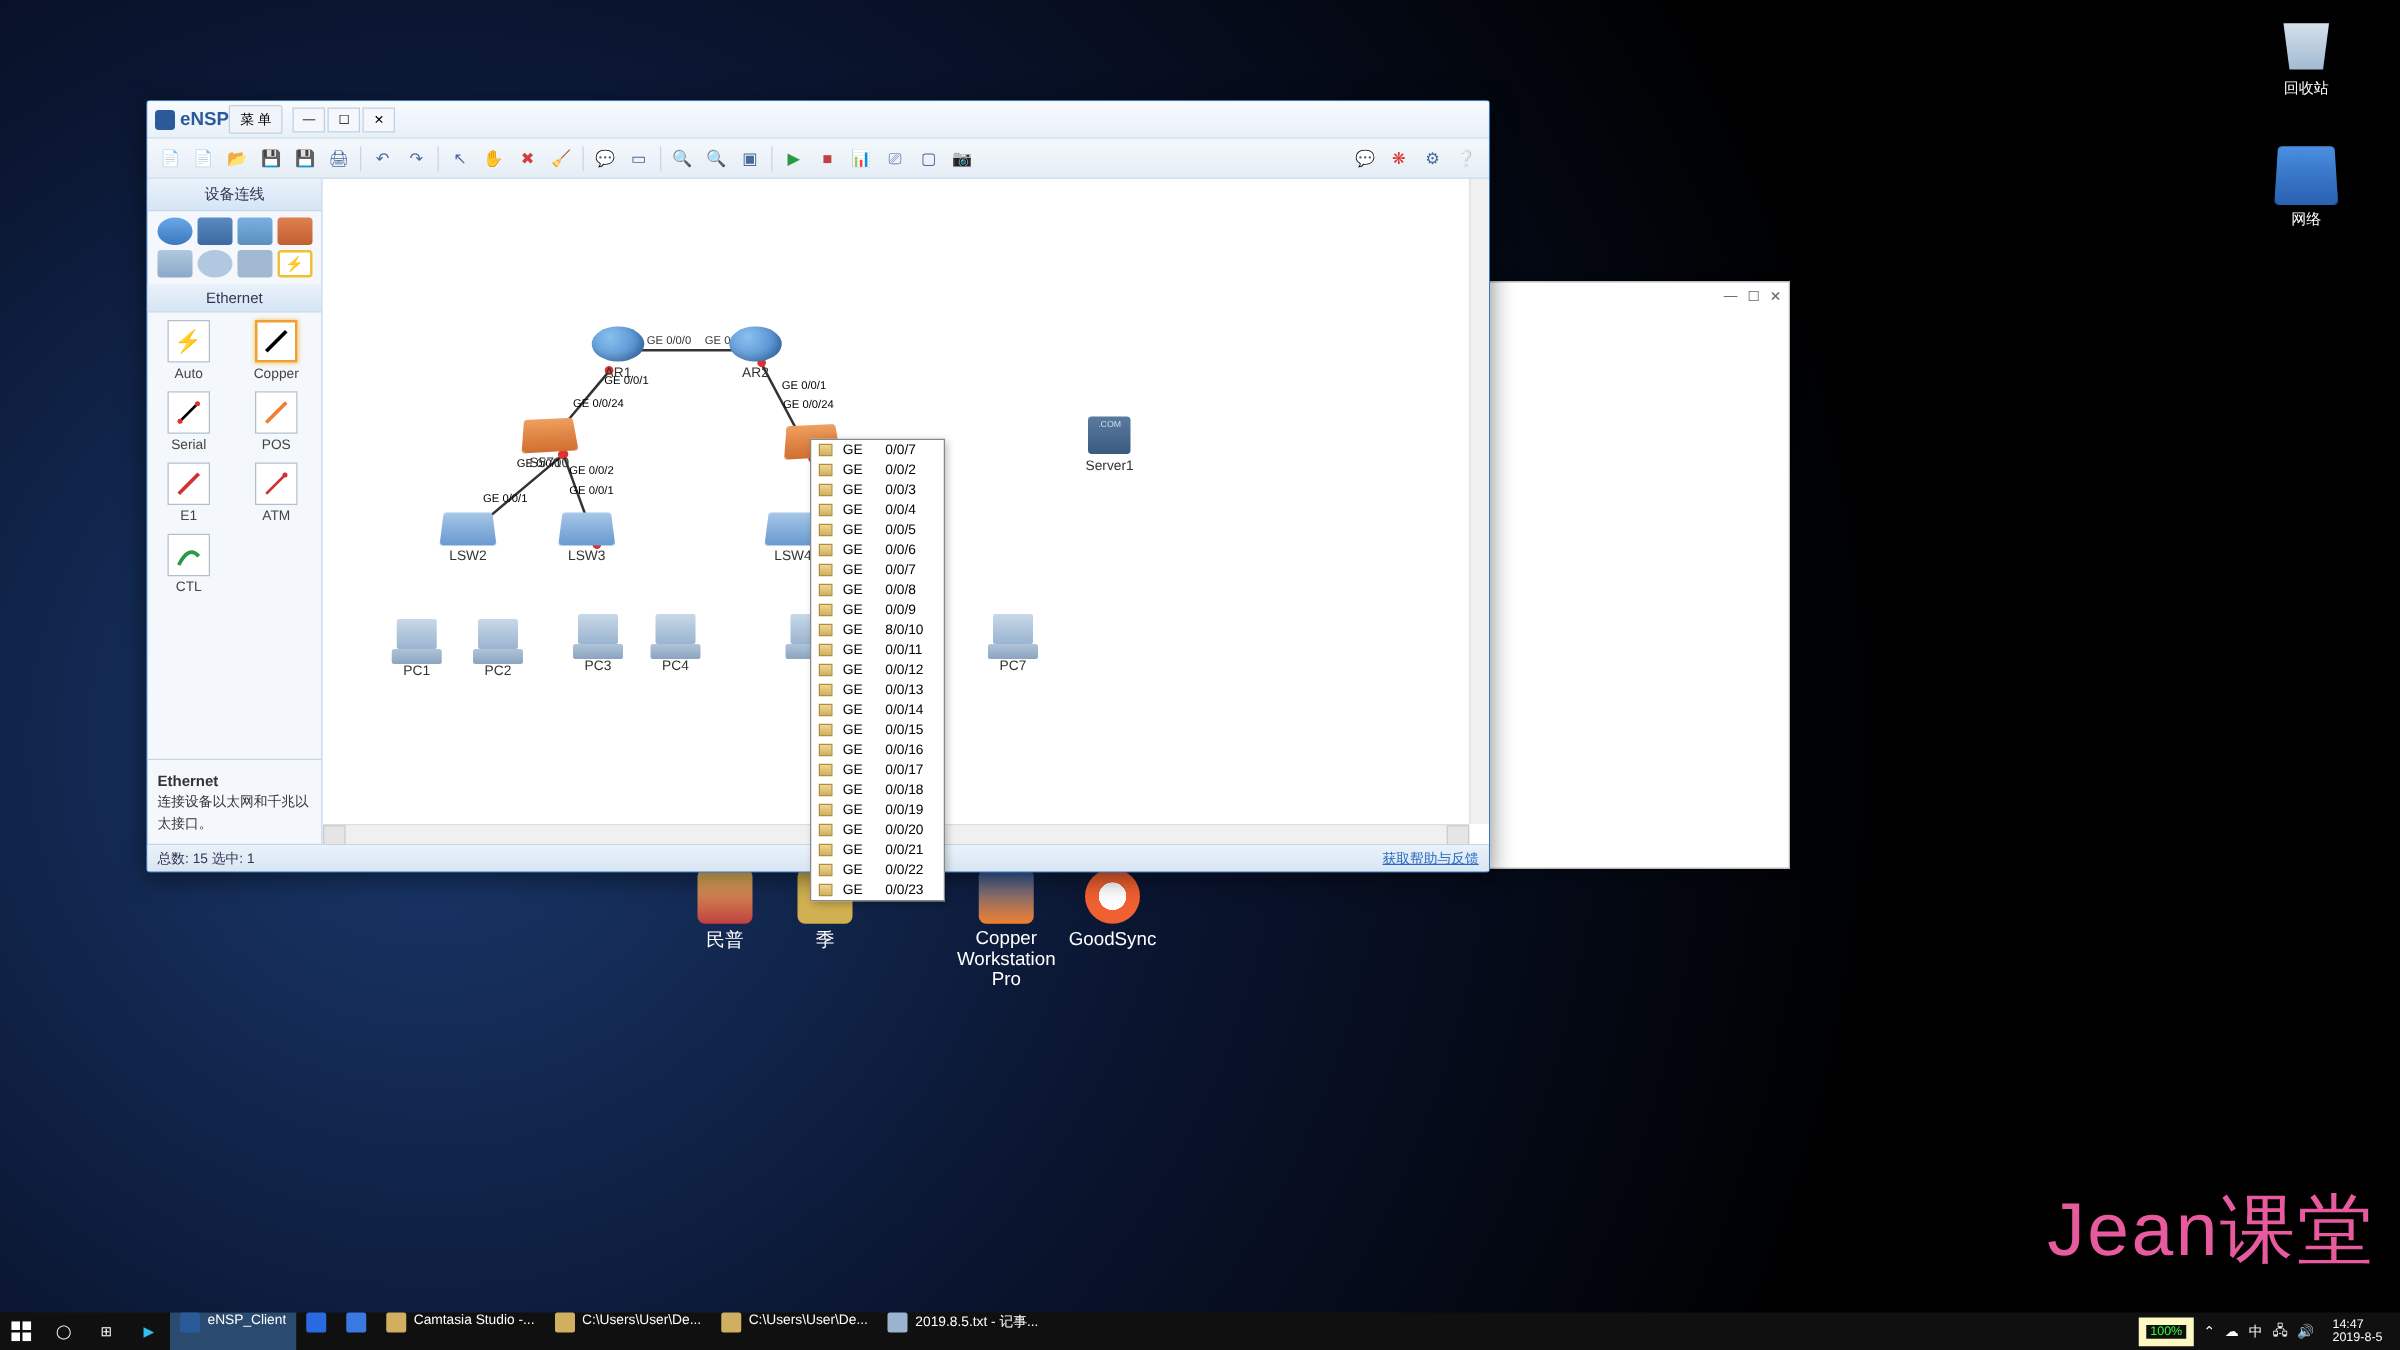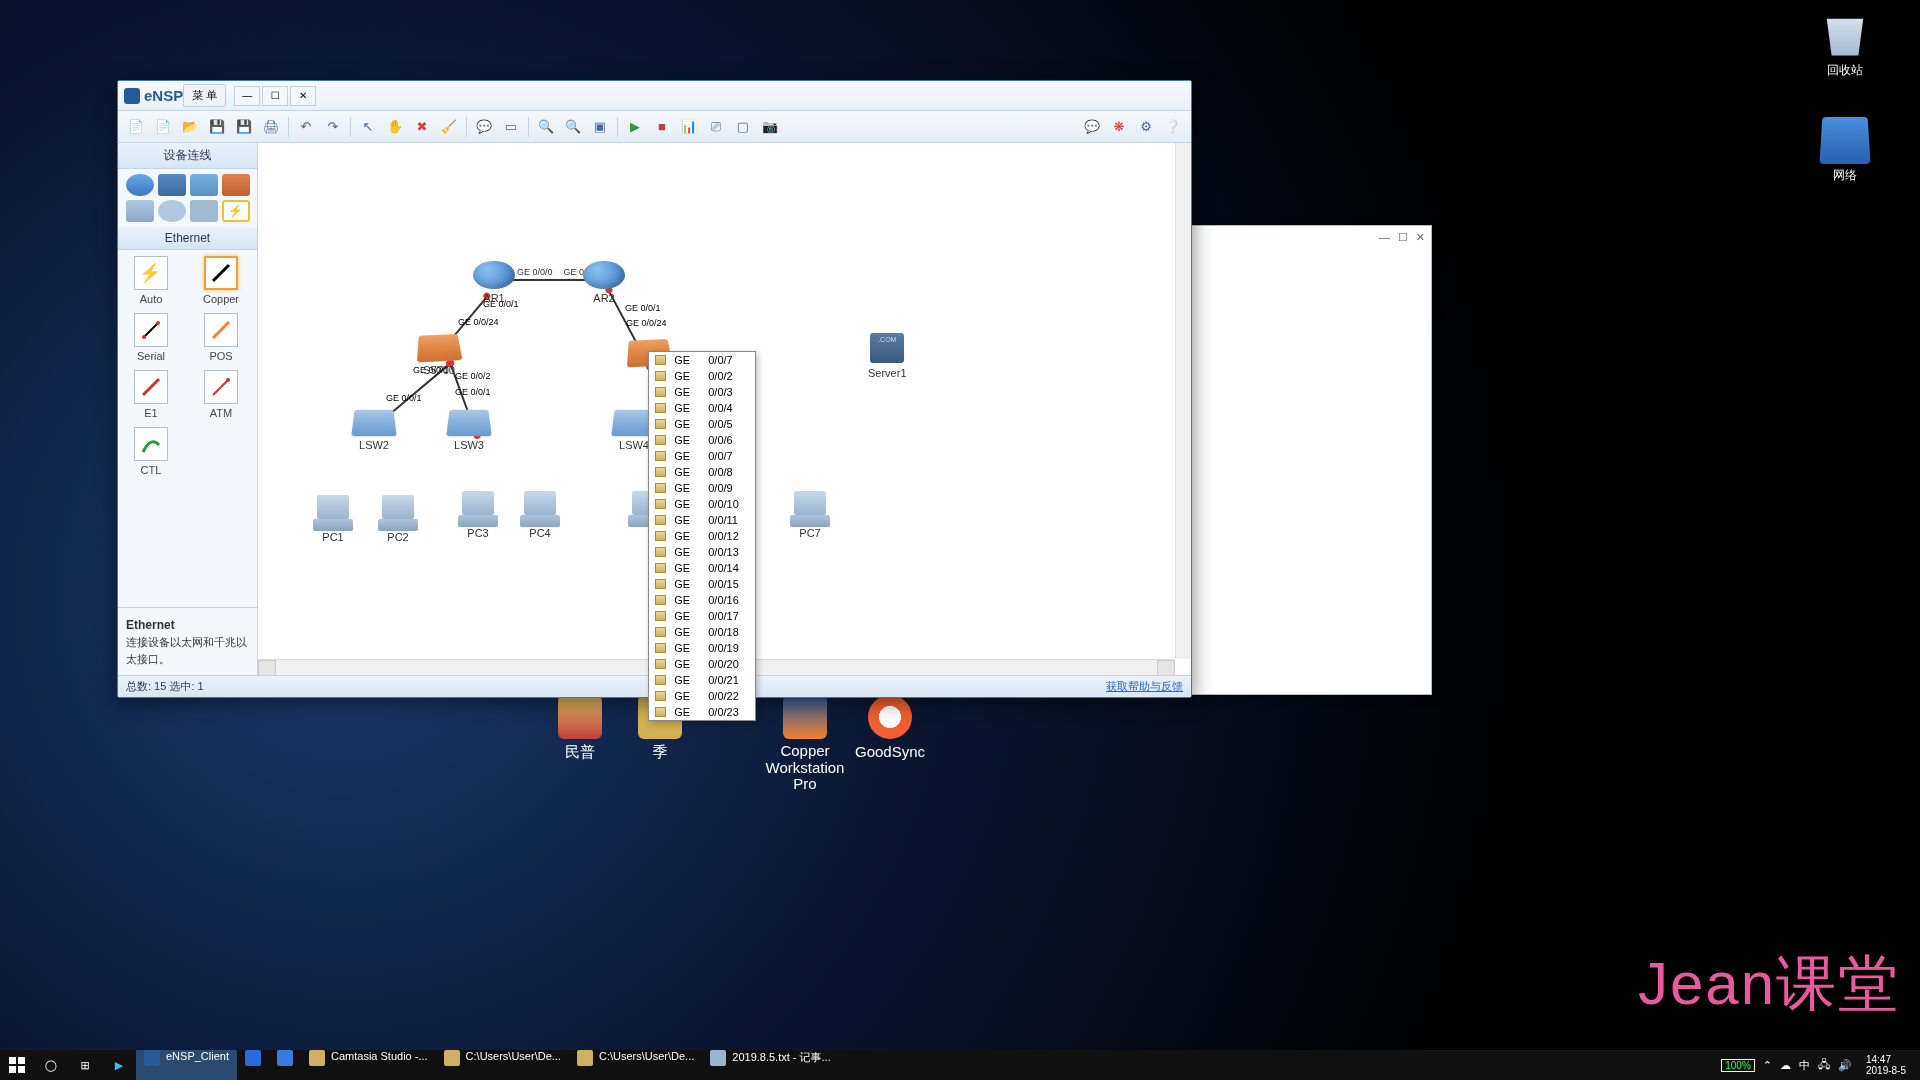--- a/index.html
+++ b/index.html
@@ -94,21 +94,21 @@
 .shortcut{position:absolute;text-align:center;color:#fff;font-size:15px;width:80px;}
 .shortcut .sic{width:44px;height:44px;margin:0 auto 4px;border-radius:6px;}
 
 
 .taskbar { position:absolute; left:0; right:0; bottom:0; height:30px; background:#101010; display:flex; align-items:center; color:#fff; font-size:11px;}
 .taskbar .tb-btn{height:30px;min-width:34px;display:flex;align-items:center;justify-content:center;padding:0 6px;cursor:pointer;}
 .taskbar .tb-task{height:30px;display:flex;align-items:flex-start;gap:6px;padding:0 8px;max-width:150px;cursor:pointer;}
 .taskbar .tb-task.active{background:#2a4a70;}
 .taskbar .tico{width:16px;height:16px;background:#4a90e2;border-radius:2px;flex-shrink:0;}
 .taskbar .tray{margin-left:auto;display:flex;align-items:center;gap:8px;padding:0 8px;}
-.taskbar .battery{border:1px solid #fef9c3;padding:0 3px;font-size:10px;color:#3f3;}
+.taskbar .battery{border:6px solid #fef9c3;padding:0 3px;font-size:10px;color:#3f3;}
 .taskbar .clock{text-align:left;line-height:1.1;font-size:10px;padding:0 6px;}
 
 svg{display:block;}
 </style>
 </head>
 <body>
 
 <div class="desktop">
 
   <div class="desk-icon recycle" style="top:10px;right:40px">
@@ -363,21 +363,21 @@
         <span class="pn">0/0/8</span>
       </div>
       <div class="port-row">
         <span class="pi"></span>
         <span class="pt">GE</span>
         <span class="pn">0/0/9</span>
       </div>
       <div class="port-row">
         <span class="pi"></span>
         <span class="pt">GE</span>
-        <span class="pn">0/0/10</span>
+        <span class="pn">8/0/10</span>
       </div>
       <div class="port-row">
         <span class="pi"></span>
         <span class="pt">GE</span>
         <span class="pn">0/0/11</span>
       </div>
       <div class="port-row">
         <span class="pi"></span>
         <span class="pt">GE</span>
         <span class="pn">0/0/12</span>

